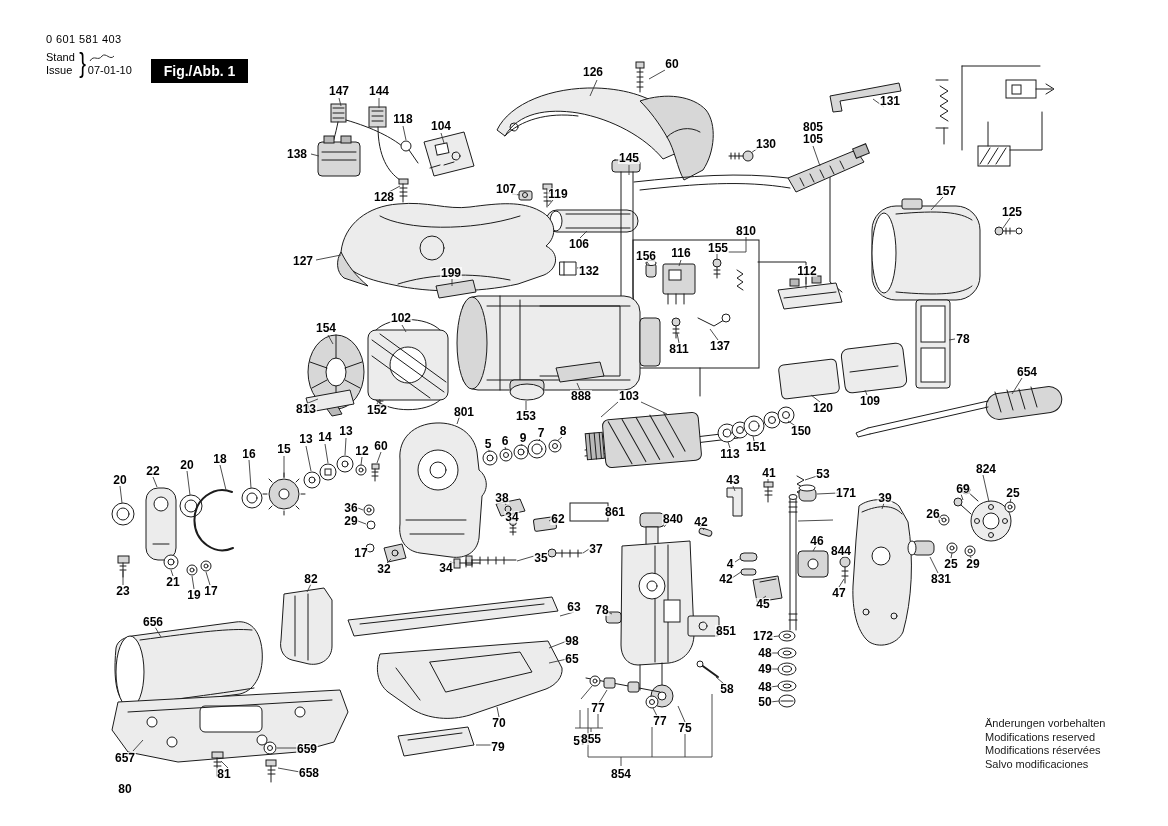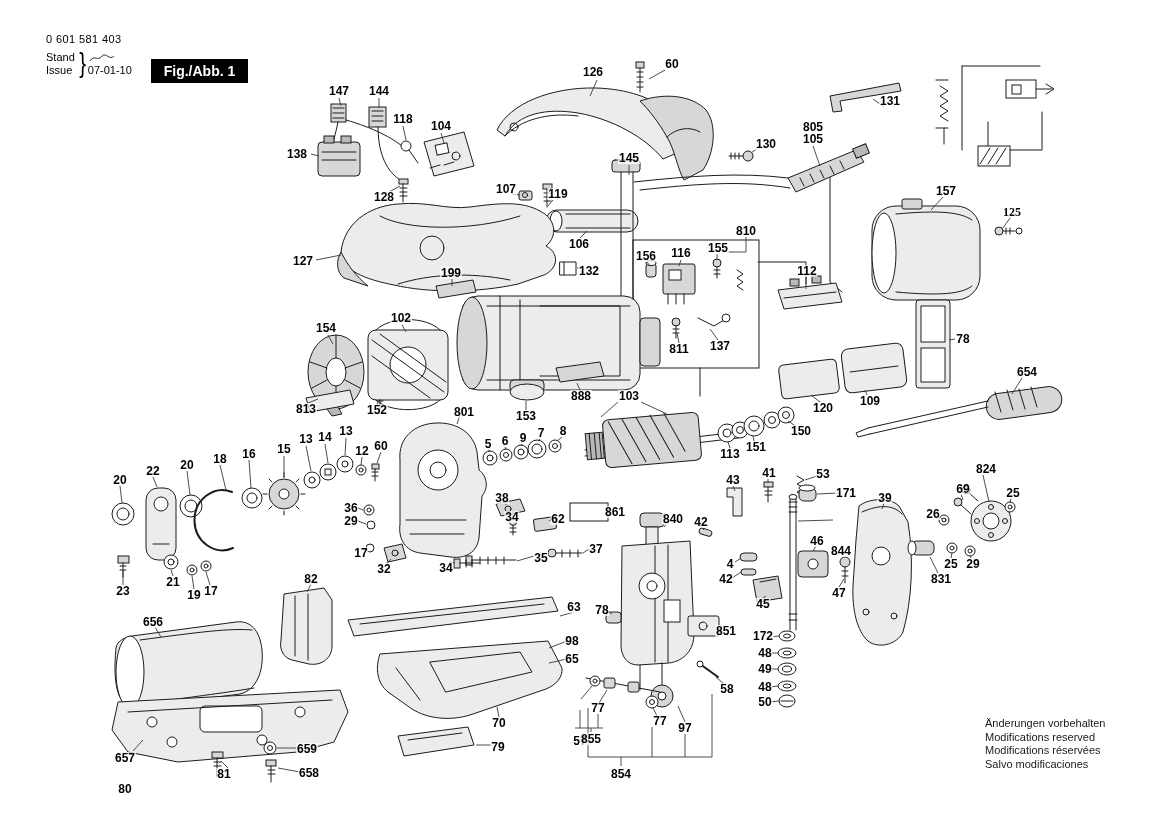--- a/index.html
+++ b/index.html
@@ -635,21 +635,21 @@
     <span class="part-label" style="left: 890px; top: 101px;">131</span>
     <span class="part-label" style="left: 813px; top: 127px;">805</span>
     <span class="part-label" style="left: 813px; top: 139px;">105</span>
     <span class="part-label" style="left: 766px; top: 144px;">130</span>
     <span class="part-label" style="left: 297px; top: 154px;">138</span>
     <span class="part-label" style="left: 384px; top: 197px;">128</span>
     <span class="part-label" style="left: 506px; top: 189px;">107</span>
     <span class="part-label" style="left: 558px; top: 194px;">119</span>
     <span class="part-label" style="left: 629px; top: 158px;">145</span>
     <span class="part-label" style="left: 946px; top: 191px;">157</span>
-    <span class="part-label" style="left: 1012px; top: 212px; font-family: Liberation Serif, serif;">125</span>
+    <span class="part-label" style="left: 1012px; top: 212px;">125</span>
     <span class="part-label" style="left: 303px; top: 261px;">127</span>
     <span class="part-label" style="left: 579px; top: 244px;">106</span>
     <span class="part-label" style="left: 589px; top: 271px;">132</span>
     <span class="part-label" style="left: 646px; top: 256px;">156</span>
     <span class="part-label" style="left: 681px; top: 253px;">116</span>
     <span class="part-label" style="left: 718px; top: 248px;">155</span>
     <span class="part-label" style="left: 746px; top: 231px;">810</span>
     <span class="part-label" style="left: 451px; top: 273px;">199</span>
     <span class="part-label" style="left: 807px; top: 271px;">112</span>
     <span class="part-label" style="left: 326px; top: 328px;">154</span>
@@ -720,21 +720,21 @@
     <span class="part-label" style="left: 730px; top: 564px;">4</span>
     <span class="part-label" style="left: 726px; top: 579px;">42</span>
     <span class="part-label" style="left: 763px; top: 604px;">45</span>
     <span class="part-label" style="left: 726px; top: 631px;">851</span>
     <span class="part-label" style="left: 763px; top: 636px;">172</span>
     <span class="part-label" style="left: 765px; top: 653px;">48</span>
     <span class="part-label" style="left: 765px; top: 669px;">49</span>
     <span class="part-label" style="left: 765px; top: 687px;">48</span>
     <span class="part-label" style="left: 765px; top: 702px;">50</span>
     <span class="part-label" style="left: 727px; top: 689px;">58</span>
-    <span class="part-label" style="left: 685px; top: 728px;">97</span>
+    <span class="part-label" style="left: 685px; top: 728px;">75</span>
     <span class="part-label" style="left: 580px; top: 741px;">57</span>
     <span class="part-label" style="left: 598px; top: 708px;">77</span>
     <span class="part-label" style="left: 660px; top: 721px;">77</span>
     <span class="part-label" style="left: 591px; top: 739px;">855</span>
     <span class="part-label" style="left: 621px; top: 774px;">854</span>
     <span class="part-label" style="left: 311px; top: 579px;">82</span>
     <span class="part-label" style="left: 574px; top: 607px;">63</span>
     <span class="part-label" style="left: 602px; top: 610px;">78</span>
     <span class="part-label" style="left: 572px; top: 641px;">98</span>
     <span class="part-label" style="left: 572px; top: 659px;">65</span>

